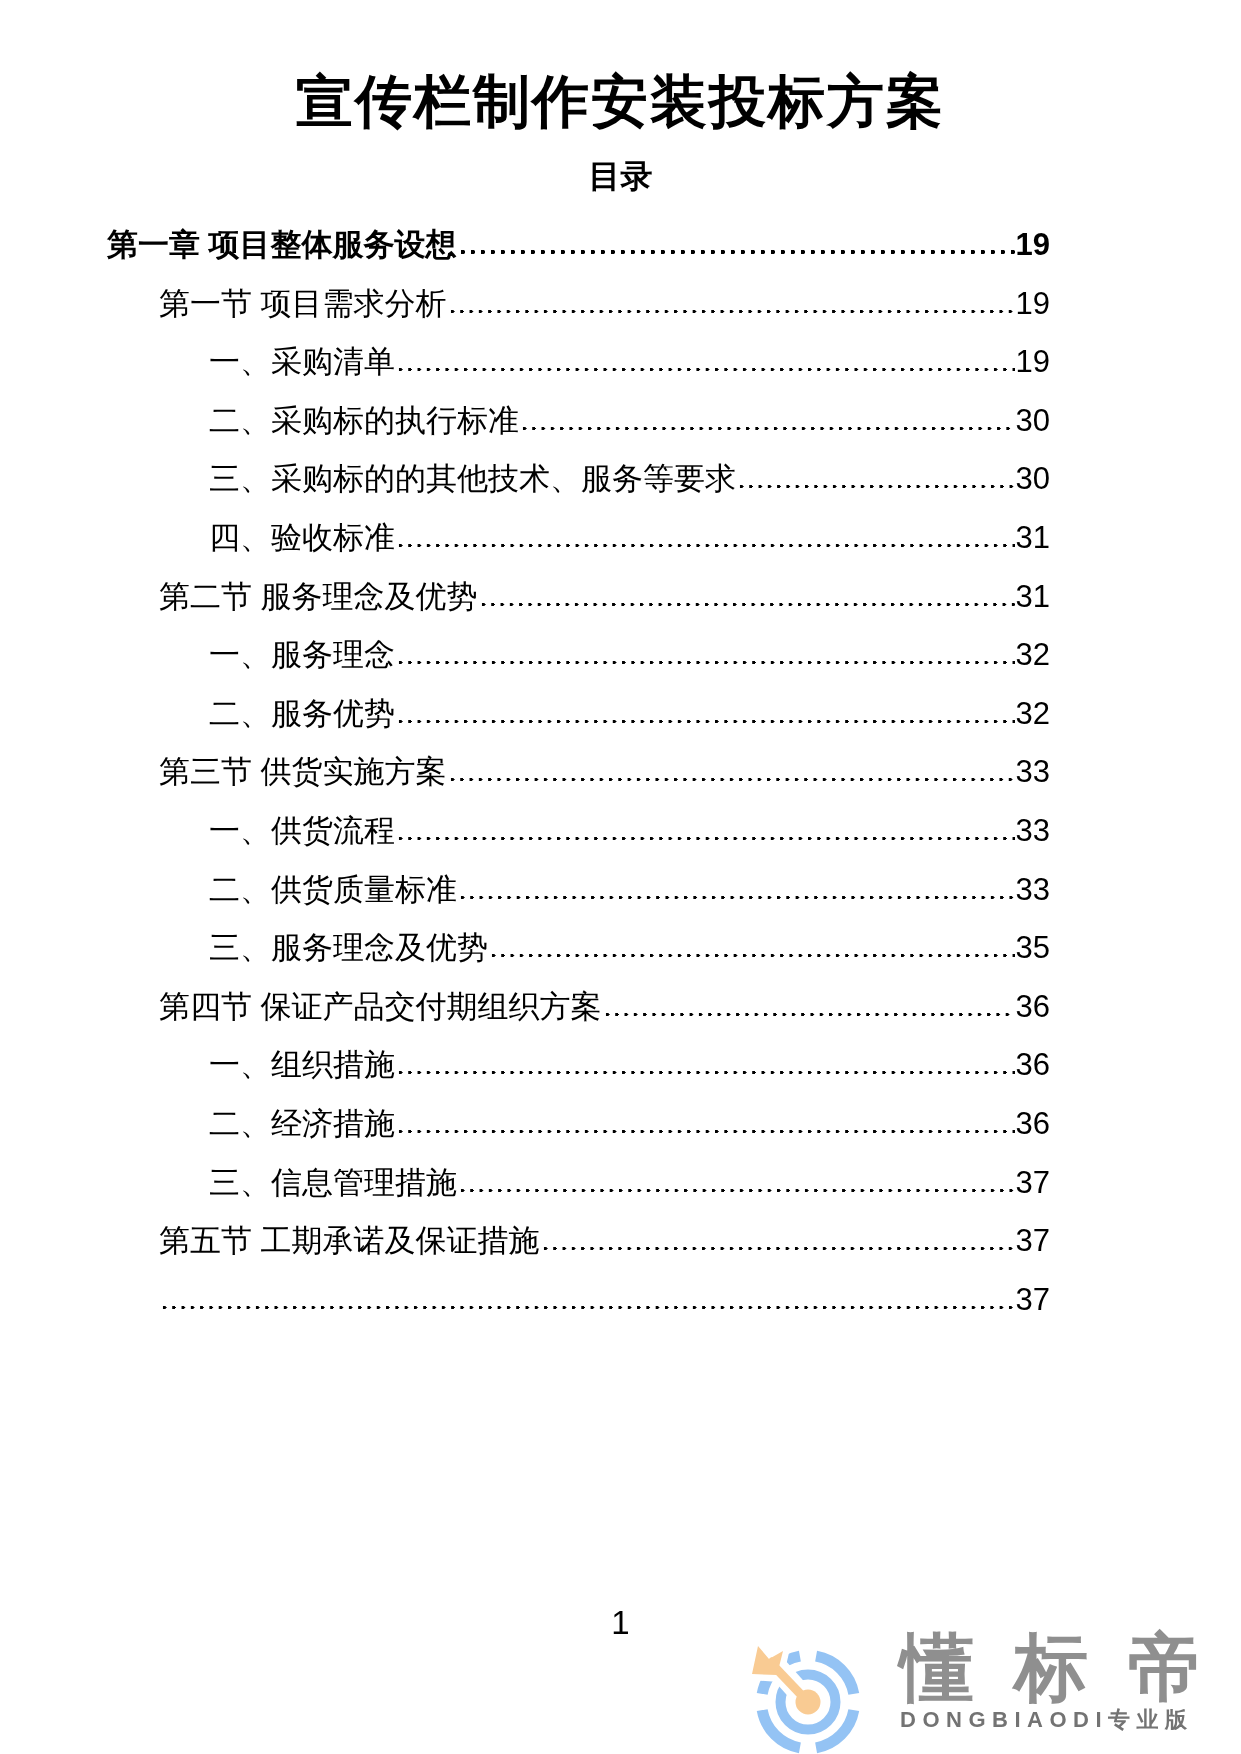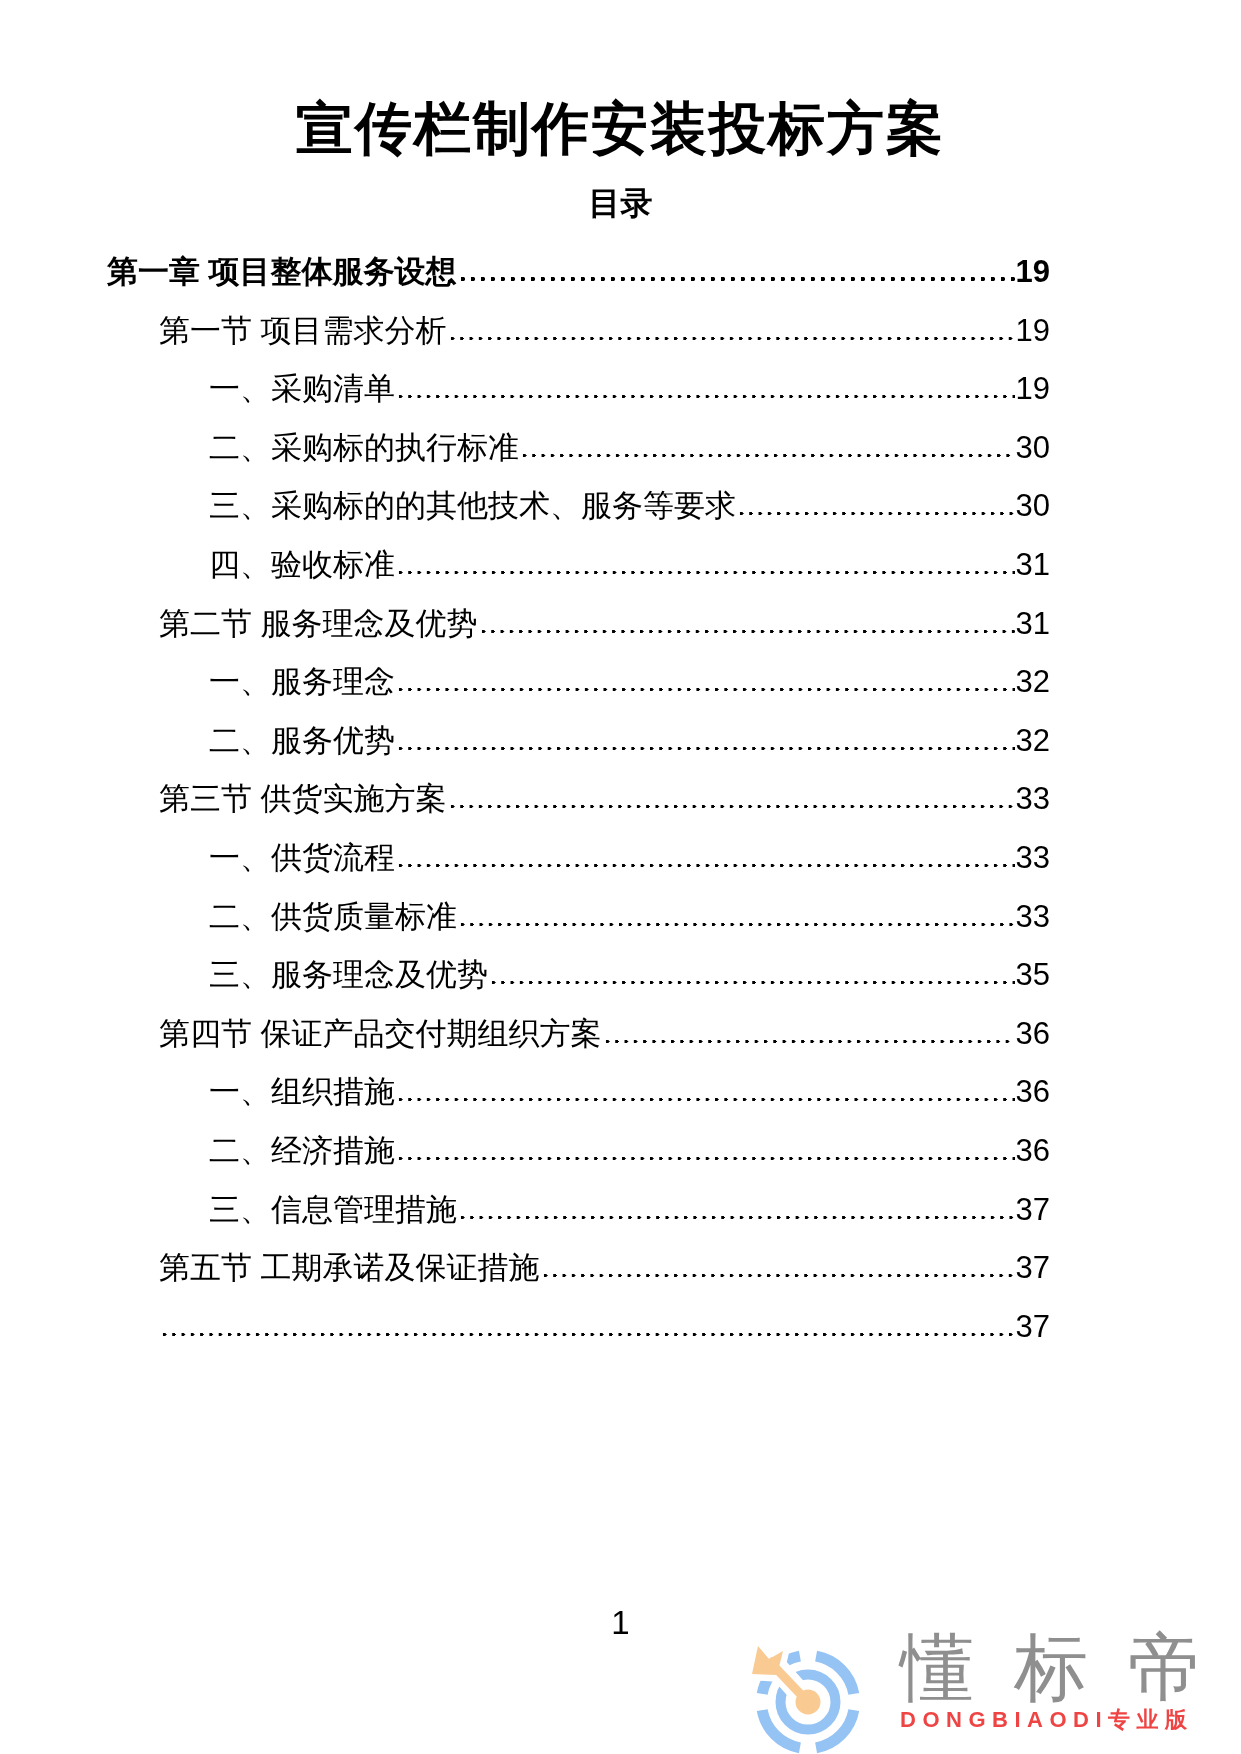--- a/index.html
+++ b/index.html
@@ -5,21 +5,21 @@
   html,body{margin:0;padding:0;}
   body{
     width:1241px;height:1754px;
     background:#ffffff;
     position:relative;
     overflow:hidden;
     font-family:"Liberation Sans","DejaVu Sans",sans-serif;
     color:#000;
   }
   .doc-title{
-    padding-top:95px;
+    padding-top:68px;
     text-align:center;
     font-size:57px;
     line-height:66px;
     font-weight:700;
     letter-spacing:2px;
     color:#000;
   }
   .toc-heading{
     margin-top:24px;
     text-align:center;
@@ -73,21 +73,21 @@
     left:748px;
     top:1630px;
     display:flex;
     align-items:flex-start;
   }
   .brand-icon{flex:0 0 auto;margin-top:4px;}
   .brand-text-wrap{margin-left:40px;}
   .brand-name{
     font-size:74px;
     line-height:76px;
-    font-weight:400;
+    font-weight:700;
     letter-spacing:40px;
     margin-right:-40px;
     white-space:nowrap;
   }
   .brand-sub{
     margin-top:2px;
     font-size:22px;
     line-height:24px;
     font-weight:700;
     letter-spacing:6.5px;
@@ -215,15 +215,15 @@
 
     <line x1="8" y1="10" x2="58" y2="66" stroke="#ffffff" stroke-width="22"></line>
     <polygon points="2,42 9,8 21,23 38,14 31,44" fill="#ffffff" stroke="#ffffff" stroke-width="8" stroke-linejoin="round"></polygon>
 
     <polygon points="4,40 10,12 21,25 35,17 29,41" fill="#f9cb93"></polygon>
     <line x1="20" y1="26" x2="60" y2="68" stroke="#f9cb93" stroke-width="9"></line>
     <circle cx="60" cy="68" r="12.5" fill="#f9cb93"></circle>
   </svg>
   <div class="brand-text-wrap">
     <div class="brand-name" style="color: rgb(143, 143, 143);">懂标帝</div>
-    <div class="brand-sub" style="color: #ef4444;">DONGBIAODI专业版</div>
+    <div class="brand-sub" style="color: #737373;">DONGBIAODI专业版</div>
   </div>
 </div>
 
 </body></html>

